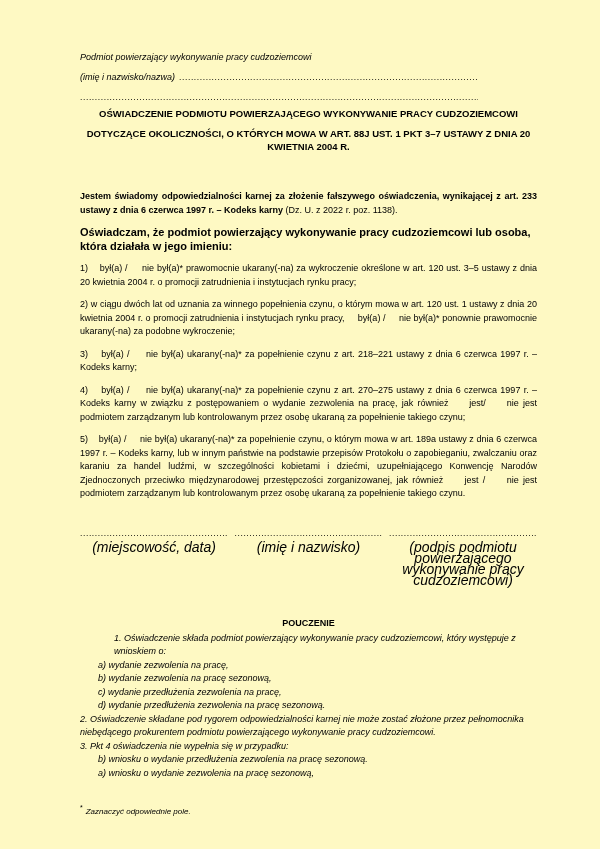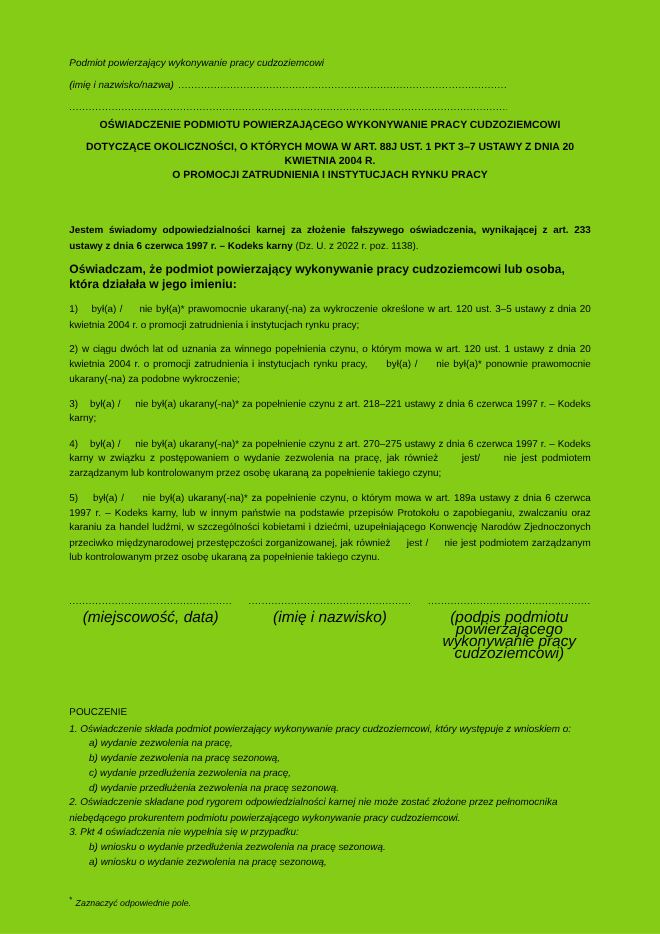--- a/index.html
+++ b/index.html
@@ -6,22 +6,22 @@
   html,body { background:#ffffff; }
   body {
     width:600px; height:849px;
     font-family:"Liberation Sans", sans-serif;
     color:#000;
     position:relative;
     overflow:hidden;
   }
   .page {
     width:600px; height:849px;
-    padding:47px 63px 0 63px;
-    background:#84cc16;
+    padding:47px 63px 0 80px;
+    background:#fef9c3;
   }
 
   
   .hdr { font-style:italic; font-size:9px; line-height:20px; }
   .hdr-row { display:flex; align-items:center; width:398px; }
   .hdr-label { white-space:nowrap; margin-right:4px; }
   .dots {
     flex:1; overflow:hidden; white-space:nowrap;
     letter-spacing:0.6px; font-style:normal; font-size:8.5px;
   }
@@ -39,24 +39,24 @@
   
   .sig-row { margin-top:27px; display:flex; justify-content:space-between; }
   .sig-col { width:148px; text-align:center; }
   .sig-col .sig-dots {
     overflow:hidden; white-space:nowrap; font-size:8.5px;
     letter-spacing:0.6px; line-height:10px; text-align:left;
   }
   .sig-label { margin-top:4px; font-style:italic; font-size:14px; line-height:11px; }
 
   
-  .pouczenie-heading { margin-top:42px; font-weight:normal; font-size:9px; line-height:13px; }
+  .pouczenie-heading { margin-top:31px; text-align:center; font-weight:bold; font-size:9px; line-height:13px; }
   .pz { font-style:italic; font-size:9px; line-height:13.5px; }
   .pz.indent { padding-left:18px; }
-  .pouczenie-heading + .pz { margin-top:2px; }
+  .pouczenie-heading + .pz { margin-top:2px;margin-left:34px; }
 
   
   .footnote { margin-top:22px; font-style:italic; font-size:8px; line-height:11px; }
   .footnote sup { font-size:7px; margin-right:3px; font-style:normal; }
 </style>
 </head>
 <body>
 
 <div class="page">
 
@@ -67,21 +67,20 @@
       <span class="dots">..........................................................................................................................................................................</span>
     </div>
     <div class="hdr-row">
       <span class="dots">..........................................................................................................................................................................</span>
     </div>
   </div>
 
   <div class="title-block">
     <div class="title-line1">OŚWIADCZENIE PODMIOTU POWIERZAJĄCEGO WYKONYWANIE PRACY CUDZOZIEMCOWI</div>
     <div>DOTYCZĄCE OKOLICZNOŚCI, O KTÓRYCH MOWA W ART. 88J UST. 1 PKT 3–7 USTAWY Z DNIA 20 KWIETNIA 2004 R.</div>
-    <div>O PROMOCJI ZATRUDNIENIA I INSTYTUCJACH RYNKU PRACY</div>
   </div>
 
   <p class="intro"><strong>Jestem świadomy odpowiedzialności karnej za złożenie fałszywego oświadczenia, wynikającej z art. 233 ustawy z dnia 6 czerwca 1997 r. – Kodeks karny </strong><span class="normal">(Dz. U. z 2022 r. poz. 1138).</span></p>
 
   <p class="decl-heading">Oświadczam, że podmiot powierzający wykonywanie pracy cudzoziemcowi lub osoba, która działała w jego imieniu:</p>
 
   <p class="stmt">1)&nbsp;&nbsp;&nbsp;&nbsp;był(a) /&nbsp;&nbsp;&nbsp;&nbsp;&nbsp;nie był(a)* prawomocnie ukarany(-na) za wykroczenie określone w art. 120 ust. 3–5 ustawy z dnia 20 kwietnia 2004 r. o promocji zatrudnienia i instytucjach rynku pracy;</p>
   <p class="stmt">2) w ciągu dwóch lat od uznania za winnego popełnienia czynu, o którym mowa w art. 120 ust. 1 ustawy z dnia 20 kwietnia 2004 r. o promocji zatrudnienia i instytucjach rynku pracy,&nbsp;&nbsp;&nbsp;&nbsp;&nbsp;był(a) /&nbsp;&nbsp;&nbsp;&nbsp;&nbsp;nie był(a)* ponownie prawomocnie ukarany(-na) za podobne wykroczenie;</p>
   <p class="stmt">3)&nbsp;&nbsp;&nbsp;&nbsp;był(a) /&nbsp;&nbsp;&nbsp;&nbsp;&nbsp;nie był(a) ukarany(-na)* za popełnienie czynu z art. 218–221 ustawy z dnia 6 czerwca 1997 r. – Kodeks karny;</p>
   <p class="stmt">4)&nbsp;&nbsp;&nbsp;&nbsp;był(a) /&nbsp;&nbsp;&nbsp;&nbsp;&nbsp;nie był(a) ukarany(-na)* za popełnienie czynu z art. 270–275 ustawy z dnia 6 czerwca 1997 r. – Kodeks karny w związku z postępowaniem o wydanie zezwolenia na pracę, jak również&nbsp;&nbsp;&nbsp;&nbsp;&nbsp;jest/&nbsp;&nbsp;&nbsp;&nbsp;&nbsp;nie jest podmiotem zarządzanym lub kontrolowanym przez osobę ukaraną za popełnienie takiego czynu;</p>

